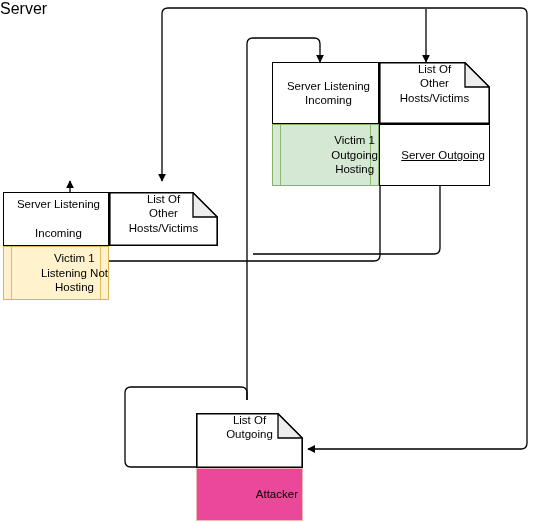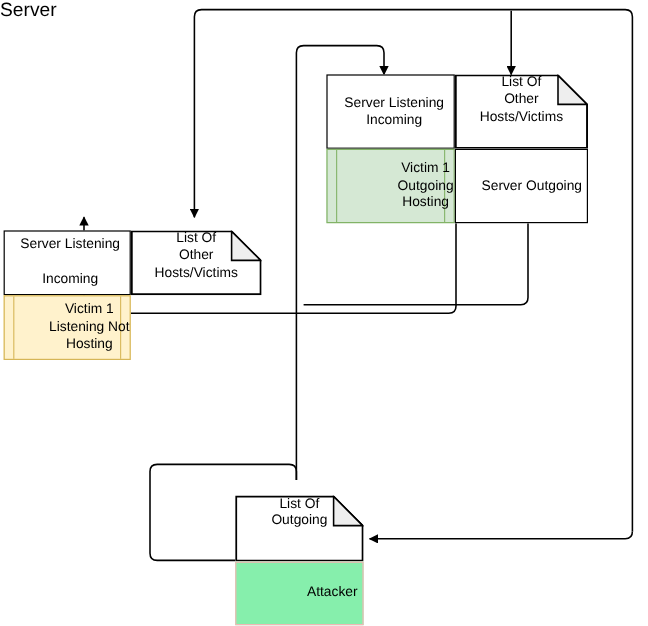--- a/index.html
+++ b/index.html
@@ -103,21 +103,21 @@
       <div class="procbar" style="right:7px; background:#82b366; opacity:.9;"></div>
       <div class="proclabel">
         <span>
           <span>Victim 1</span><br>
           <span>Outgoing</span><br>
           <span>Hosting</span>
         </span>
       </div>
     </div>
 
-    <div class="cell" style="left:107px; top:62px; width:111px; height:62px;">
+    <div class="cell" style="left:107px; top:62px; width:111px; height:62px;text-decoration:underline;">
       <span>Server Outgoing</span>
     </div>
   </div>
 
   <div class="node" style="left:3px; top:192px; width:215px; height:108px;">
 
     <div class="cell" style="left:0px; top:0px; width:106px; height:54px;">
       <span>
         <span>Server Listening</span><br>
         <span>Incoming</span>
@@ -159,21 +159,21 @@
         <path d="M 82 0.8 L 82 25 L 106.2 25 Z" fill="#eeeeee" stroke="#000" stroke-width="1.3"></path>
       </svg>
       <div class="doclabel">
         <span>
           <span>List Of</span><br>
           <span>Outgoing</span>
         </span>
       </div>
     </div>
 
-    <div class="cell" style="left:0px; top:55px; width:107px; height:53px; background:#86efac; border-color:#f0b8b5;">
+    <div class="cell" style="left:0px; top:55px; width:107px; height:53px; background:#ec4899; border-color:#f0b8b5;">
       <span>Attacker</span>
     </div>
   </div>
 
 </div>
 
 
 
 <domain>Server</domain>
 

